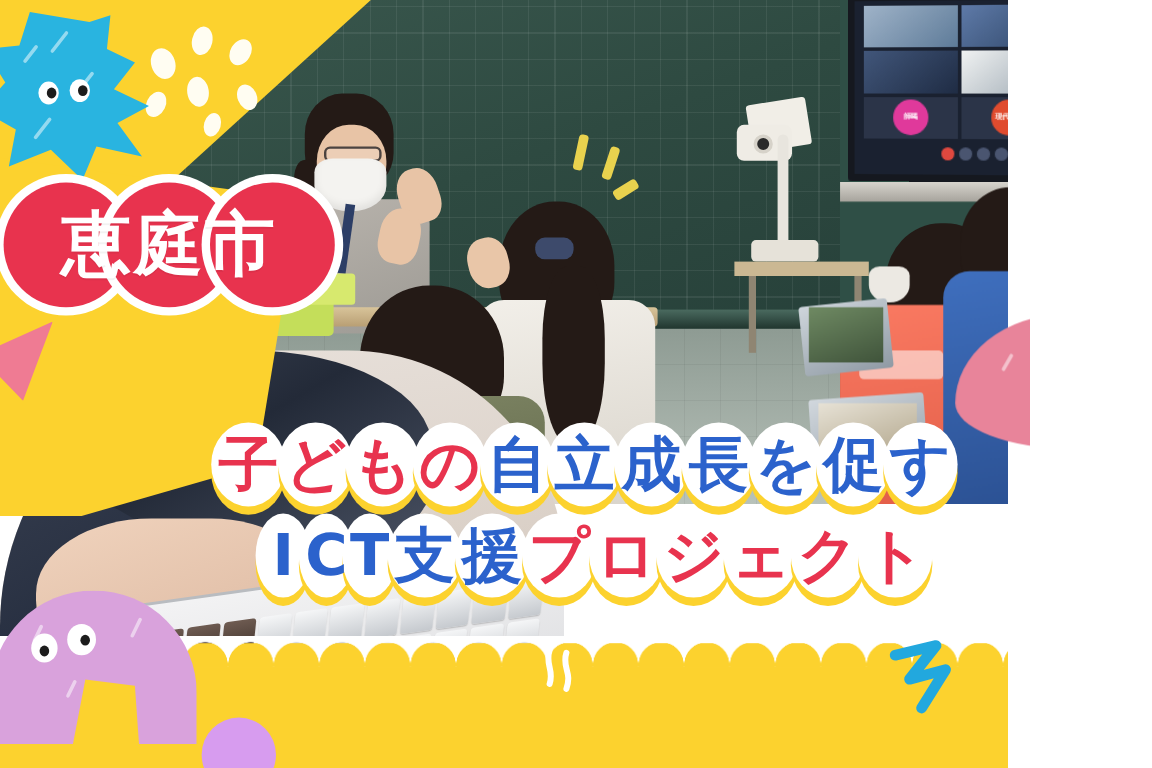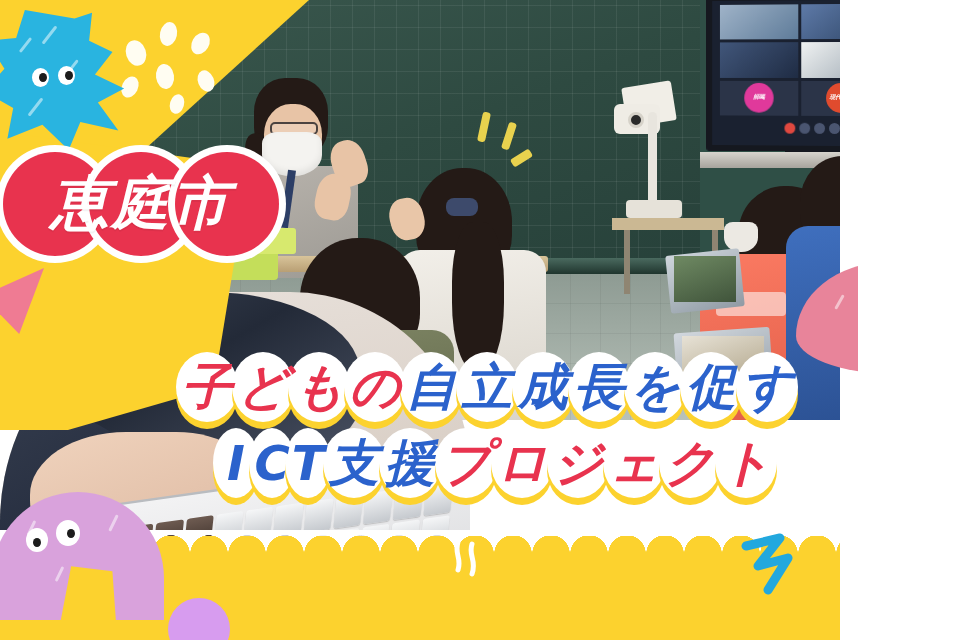--- a/index.html
+++ b/index.html
@@ -1,19 +1,19 @@
 <!DOCTYPE html>
 <html><head>
 <meta charset="utf-8">
 <style>
   * { margin:0; padding:0; box-sizing:border-box; }
   html,body { width:960px; height:640px; overflow:hidden; background:#ffffff;
     font-family:"Liberation Sans","DejaVu Sans",sans-serif; }
 
-  .stage { position:relative; width:858px; height:640px; overflow:hidden; background:#FFFFFF;font-style:italic; }
+  .stage { position:relative; width:858px; height:640px; overflow:hidden; background:#FFFFFF; }
 
   
   .photo-classroom{ position:absolute; left:0; top:0; width:960px; height:420px;
     overflow:hidden; background:#2f4f46; }
   .cb-board{ position:absolute; left:0; top:0; width:700px; height:270px;
     background:
       repeating-linear-gradient(0deg, rgba(255,255,255,.07) 0 1px, transparent 1px 22px),
       repeating-linear-gradient(90deg, rgba(255,255,255,.07) 0 1px, transparent 1px 22px),
       linear-gradient(160deg,#3c5a50 0%,#2e4a41 55%,#27413a 100%); }
   .cb-rail{ position:absolute; left:0; top:258px; width:700px; height:16px;

